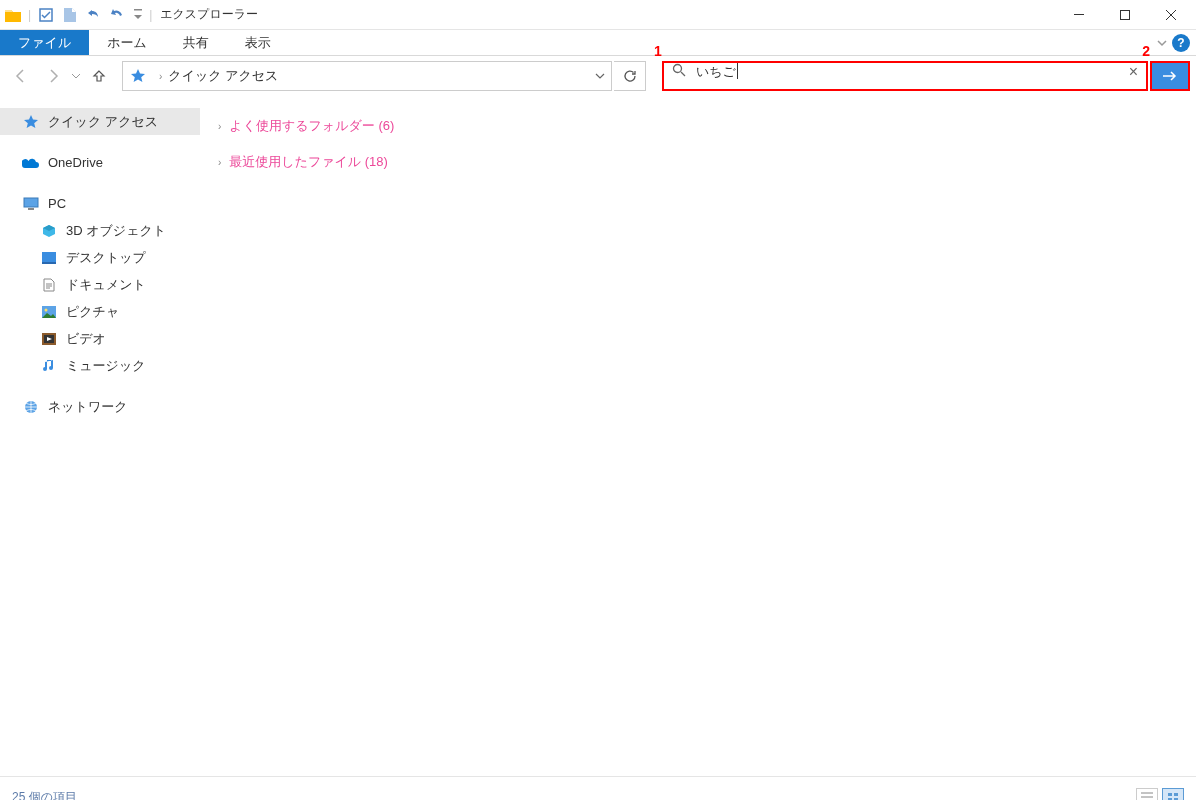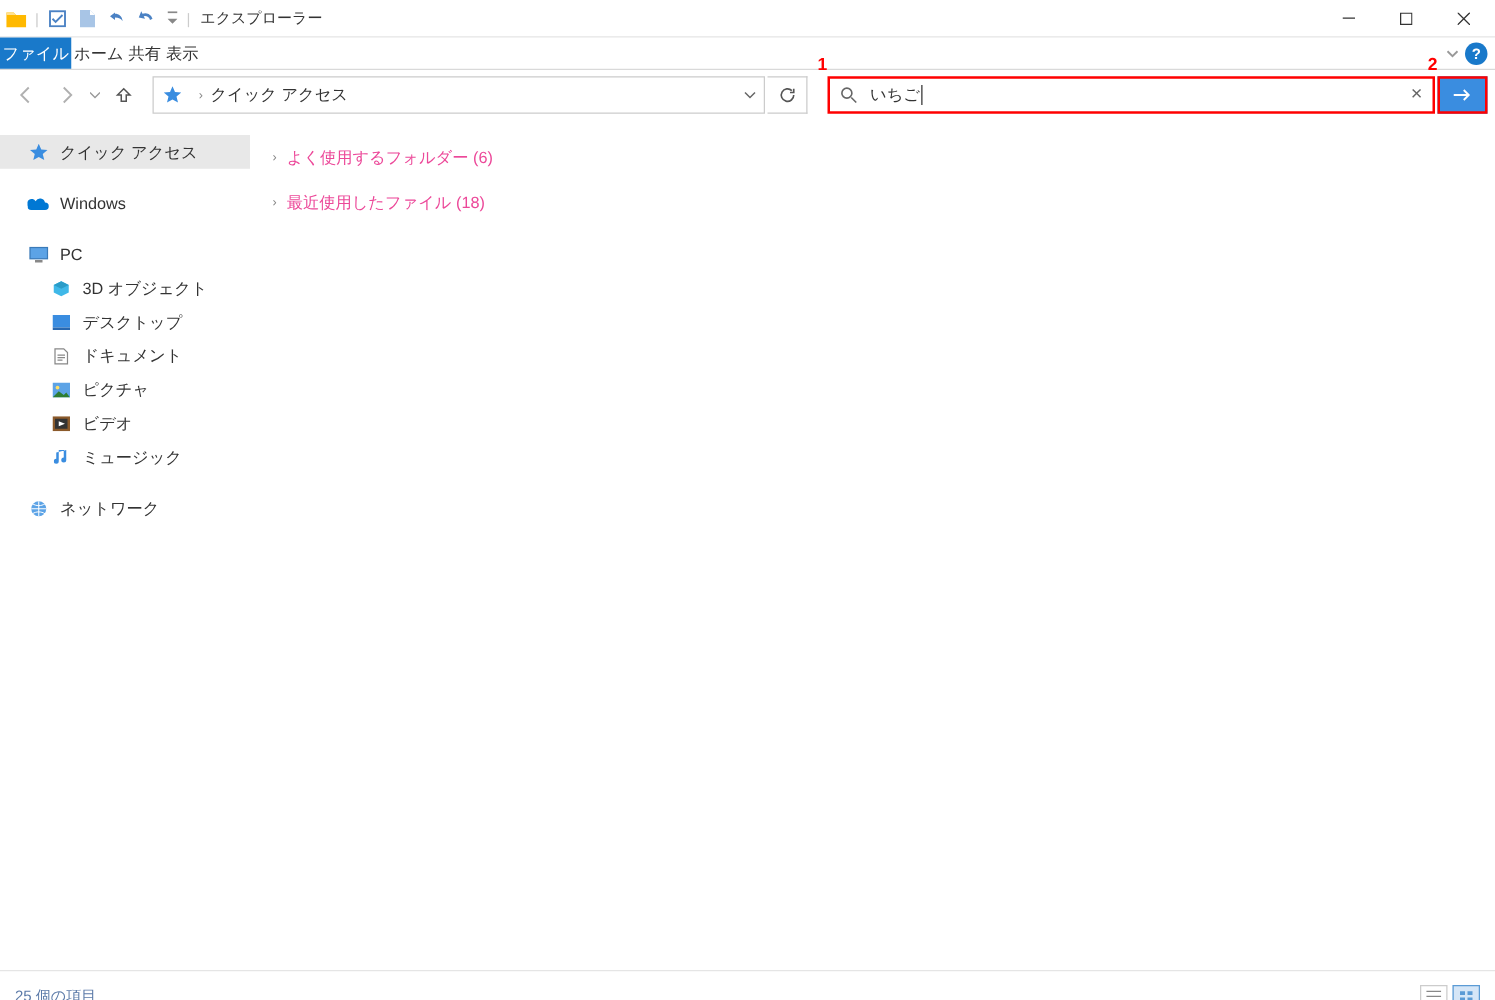--- a/index.html
+++ b/index.html
@@ -10,21 +10,21 @@
 .titlebar .left { display: flex; align-items: center; gap: 2px; }
 .titlebar .icon-btn { width: 22px; height: 22px; display: flex; align-items: center; justify-content: center; color: #606060; }
 .titlebar .folder-icon { width: 22px; height: 22px; display: flex; align-items: center; justify-content: center; }
 .titlebar .sep { color: #ccc; margin: 0 2px; }
 .titlebar .title-text { color: #333; margin-left: 4px; font-size: 12px; }
 .titlebar .right { margin-left: auto; display: flex; }
 .titlebar .win-btn { width: 46px; height: 30px; display: flex; align-items: center; justify-content: center; color: #333; }
 
 
 .ribbon-tabs { height: 26px; display: flex; align-items: stretch; border-bottom: 1px solid #d9d9d9; position: relative; }
-.ribbon-tabs .tab { padding: 0 2px; display: flex; align-items: center; font-size: 13px; color: #333; }
+.ribbon-tabs .tab { padding: 0 18px; display: flex; align-items: center; font-size: 13px; color: #333; }
 .ribbon-tabs .tab.file { background: #1979ca; color: #fff; }
 .ribbon-tabs .right-ctrls { margin-left: auto; display: flex; align-items: center; padding-right: 6px; gap: 4px; }
 .ribbon-tabs .help-badge { width: 18px; height: 18px; border-radius: 50%; background: #1979ca; color: #fff; display: flex; align-items: center; justify-content: center; font-size: 12px; font-weight: bold; }
 .ribbon-tabs .chev { color: #999; }
 
 
 .navbar { height: 40px; display: flex; align-items: center; padding: 4px 6px; gap: 2px; }
 .navbar .nav-btn { width: 30px; height: 30px; display: flex; align-items: center; justify-content: center; color: #b0b0b0; }
 .navbar .nav-btn.enabled { color: #555; }
 .navbar .nav-dd { width: 12px; display: flex; align-items: center; justify-content: center; color: #999; }
@@ -32,21 +32,21 @@
 .address-bar .qa-icon { width: 18px; height: 18px; display: flex; align-items: center; justify-content: center; margin-right: 6px; }
 .address-bar .crumb-sep { color: #888; margin: 0 6px; font-size: 10px; }
 .address-bar .crumb { color: #333; font-size: 13px; }
 .address-bar .dd { margin-left: auto; color: #666; }
 .refresh-box { width: 32px; height: 30px; border: 1px solid #ccc; border-left: none; display: flex; align-items: center; justify-content: center; color: #555; }
 
 .search-wrap { flex: 1; display: flex; align-items: center; margin-left: 14px; position: relative; }
 .annot { position: absolute; color: #ff0000; font-weight: bold; font-size: 14px; }
 .annot1 { top: -18px; left: -8px; }
 .annot2 { top: -18px; right: 40px; }
-.search-box { flex: 1; height: 30px; border: 2px solid #ff0000; display: flex; align-items: center; padding: 12px 8px; background: #fff; }
+.search-box { flex: 1; height: 30px; border: 2px solid #ff0000; display: flex; padding: 0 8px; background: #fff; }
 .search-box .srch-icon { color: #666; margin-right: 10px; }
 .search-box .srch-text { color: #333; font-size: 13px; }
 .search-box .cursor { display: inline-block; width: 1px; height: 16px; background: #333; vertical-align: middle; margin-left: 1px; }
 .search-box .clear { margin-left: auto; color: #666; font-size: 16px; }
 .go-btn { width: 40px; height: 30px; border: 2px solid #ff0000; background: #3a8de0; display: flex; align-items: center; justify-content: center; color: #fff; margin-left: 2px; }
 
 
 .main { display: flex; height: calc(100% - 30px - 26px - 40px - 24px); }
 .sidebar { width: 200px; padding-top: 12px; overflow: hidden; }
 .side-item { height: 27px; display: flex; align-items: center; padding-left: 22px; gap: 8px; font-size: 13px; color: #333; }
@@ -220,21 +220,21 @@
         </span>
       <span>クイック アクセス</span>
     </div>
     <div class="side-gap"></div>
     <div class="side-item header">
       <span class="ic">
           <svg width="18" height="12" viewBox="0 0 18 12">
             <path fill="#0078d4" d="M14 5a4 4 0 00-7.5-1A3 3 0 000 8a3 3 0 003 3h11a3 3 0 000-6z"></path>
           </svg>
         </span>
-      <span>Windows</span>
+      <span>OneDrive</span>
     </div>
     <div class="side-gap"></div>
     <div class="side-item header">
       <span class="ic">
           <svg width="16" height="14" viewBox="0 0 16 14">
             <rect x="1" y="1" width="14" height="9" fill="#5ca3e6" stroke="#3a7ab8"></rect>
             <rect x="5" y="11" width="6" height="2" fill="#888"></rect>
           </svg>
         </span>
       <span>PC</span>

